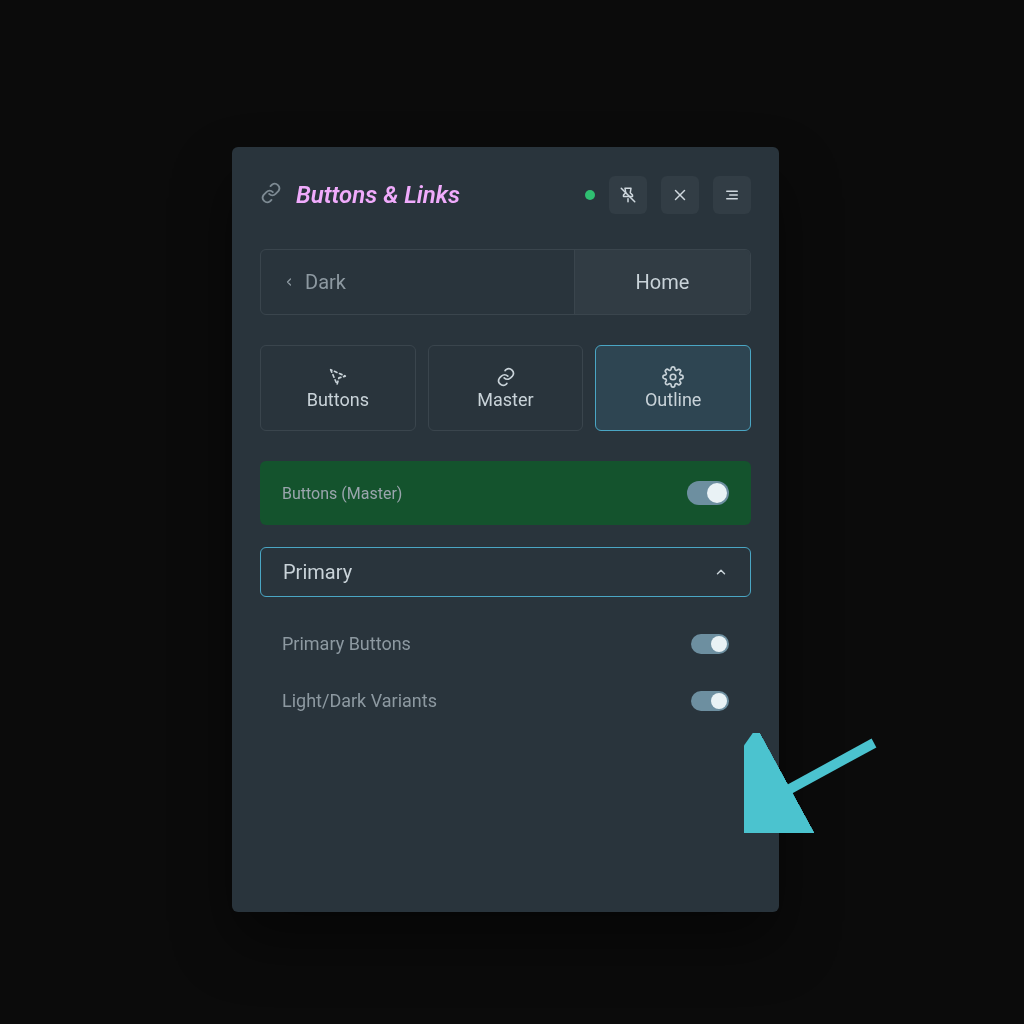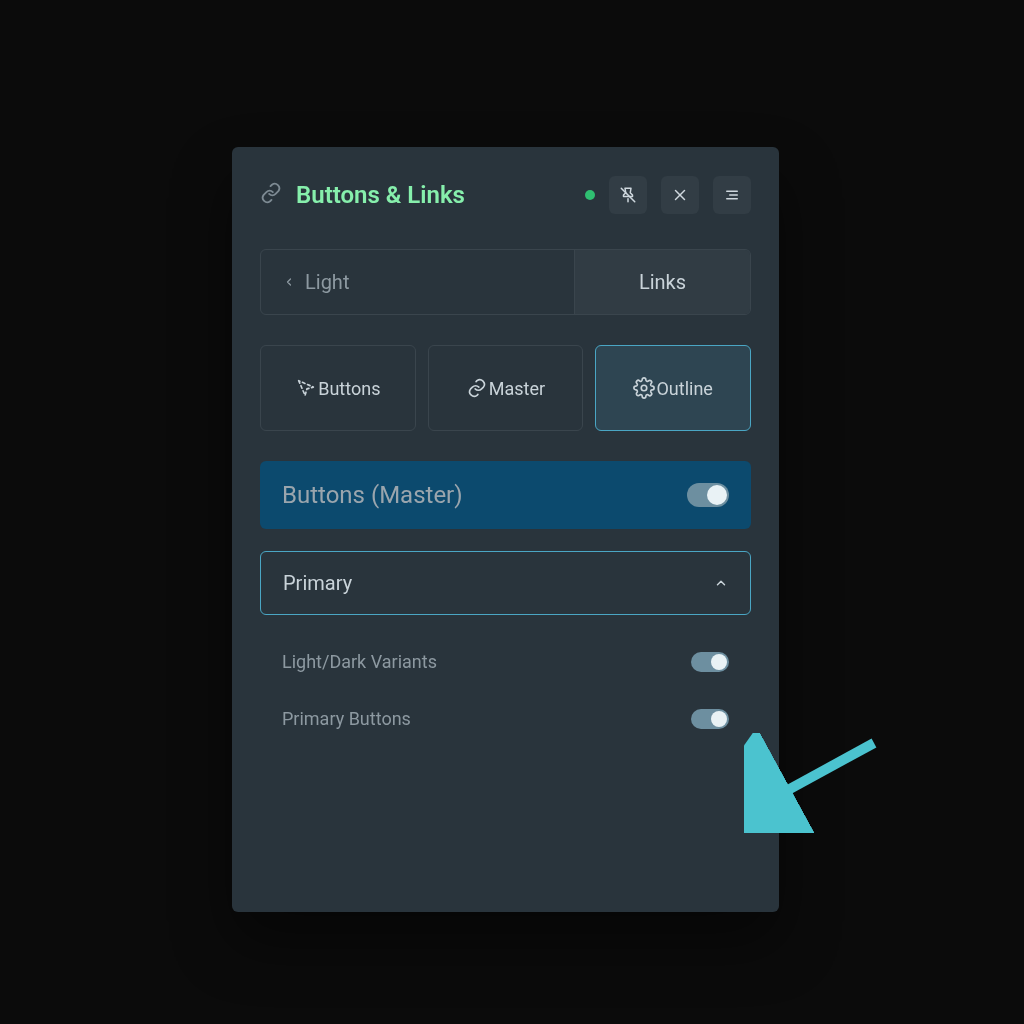--- a/index.html
+++ b/index.html
@@ -25,24 +25,25 @@
 
   
   .hdr {
     display: flex;
     align-items: center;
     gap: 14px;
     height: 40px;
     margin-bottom: 34px;
   }
   .hdr .title {
-    color: #86efac;
+    color: #f0abfc;
     font-size: 24px;
     font-weight: 600;
     flex: none;
+    font-style: italic;
   }
   .hdr .spacer { flex: 1; }
   .status-dot {
     width: 10px; height: 10px; border-radius: 50%;
     background: #2fbf71;
   }
   .icon-btn {
     width: 38px; height: 38px;
     border-radius: 6px;
     background: #323d45;
@@ -85,47 +86,47 @@
   .tabs {
     display: flex;
     gap: 12px;
     margin-bottom: 30px;
   }
   .tab {
     flex: 1;
     height: 86px;
     border: 1px solid #3a454d;
     border-radius: 6px;
-    display: flex; flex-direction: row; align-items: center; justify-content: center;
+    display: flex; flex-direction: column; align-items: center; justify-content: center;
     gap: 1px;
     color: #c9d3d9;
     font-size: 18px;
   }
   .tab.active {
     background: #2e4552;
     border-color: #4aa6c4;
   }
   .tab svg { width: 22px; height: 22px; stroke: currentColor; fill: none; stroke-width: 1.8; stroke-linecap: round; stroke-linejoin: round; }
 
   
   .card {
-    background: #0c4a6e;
+    background: #14532d;
     border-radius: 6px;
     padding: 20px 22px;
     display: flex; align-items: center; justify-content: space-between;
-    font-size: 24px;
+    font-size: 16px;
     color: #9aa5ad;
     margin-bottom: 22px;
   }
 
   
   .accordion {
     border: 1px solid #4aa6c4;
     border-radius: 6px;
-    height: 64px;
+    height: 50px;
     padding: 0 22px;
     display: flex; align-items: center; justify-content: space-between;
     color: #c9d3d9;
     font-size: 20px;
     margin-bottom: 18px;
   }
   .accordion svg { width: 14px; height: 14px; stroke: #c9d3d9; fill: none; stroke-width: 2.5; stroke-linecap: round; stroke-linejoin: round; }
 
   
   .opt-list { padding: 0 6px; }
@@ -197,24 +198,24 @@
           <line x1="5" y1="17" x2="19" y2="17"></line>
         </svg>
     </span>
   </div>
 
   <div class="nav-row">
     <div class="nav-home">
       <svg viewBox="0 0 24 24">
           <polyline points="15 6 9 12 15 18"></polyline>
         </svg>
-      <span>Light</span>
+      <span>Dark</span>
     </div>
     <div class="nav-save">
-      <span>Links</span>
+      <span>Home</span>
     </div>
   </div>
 
   <div class="tabs">
     <div class="tab">
       <svg viewBox="0 0 24 24">
           <path d="M4 4l7 16 2-7 7-2z" stroke-dasharray="3 3"></path>
         </svg>
       <span>Buttons</span>
     </div>
@@ -241,25 +242,25 @@
 
   <div class="accordion">
     <span>Primary</span>
     <svg viewBox="0 0 24 24">
         <polyline points="6 15 12 9 18 15"></polyline>
       </svg>
   </div>
 
   <div class="opt-list">
     <div class="opt-row">
+      <span>Primary Buttons</span>
+      <span class="toggle"></span>
+    </div>
+    <div class="opt-row">
       <span>Light/Dark Variants</span>
-      <span class="toggle"></span>
-    </div>
-    <div class="opt-row">
-      <span>Primary Buttons</span>
       <span class="toggle"></span>
     </div>
   </div>
 
 </div>
 
 <svg class="arrow" width="150" height="100" viewBox="0 0 150 100">
   <defs>
     <marker id="ah" markerWidth="14" markerHeight="14" refX="3" refY="7" orient="auto">
       <polygon points="0,0 14,7 0,14" fill="#4bc3cf"></polygon>

